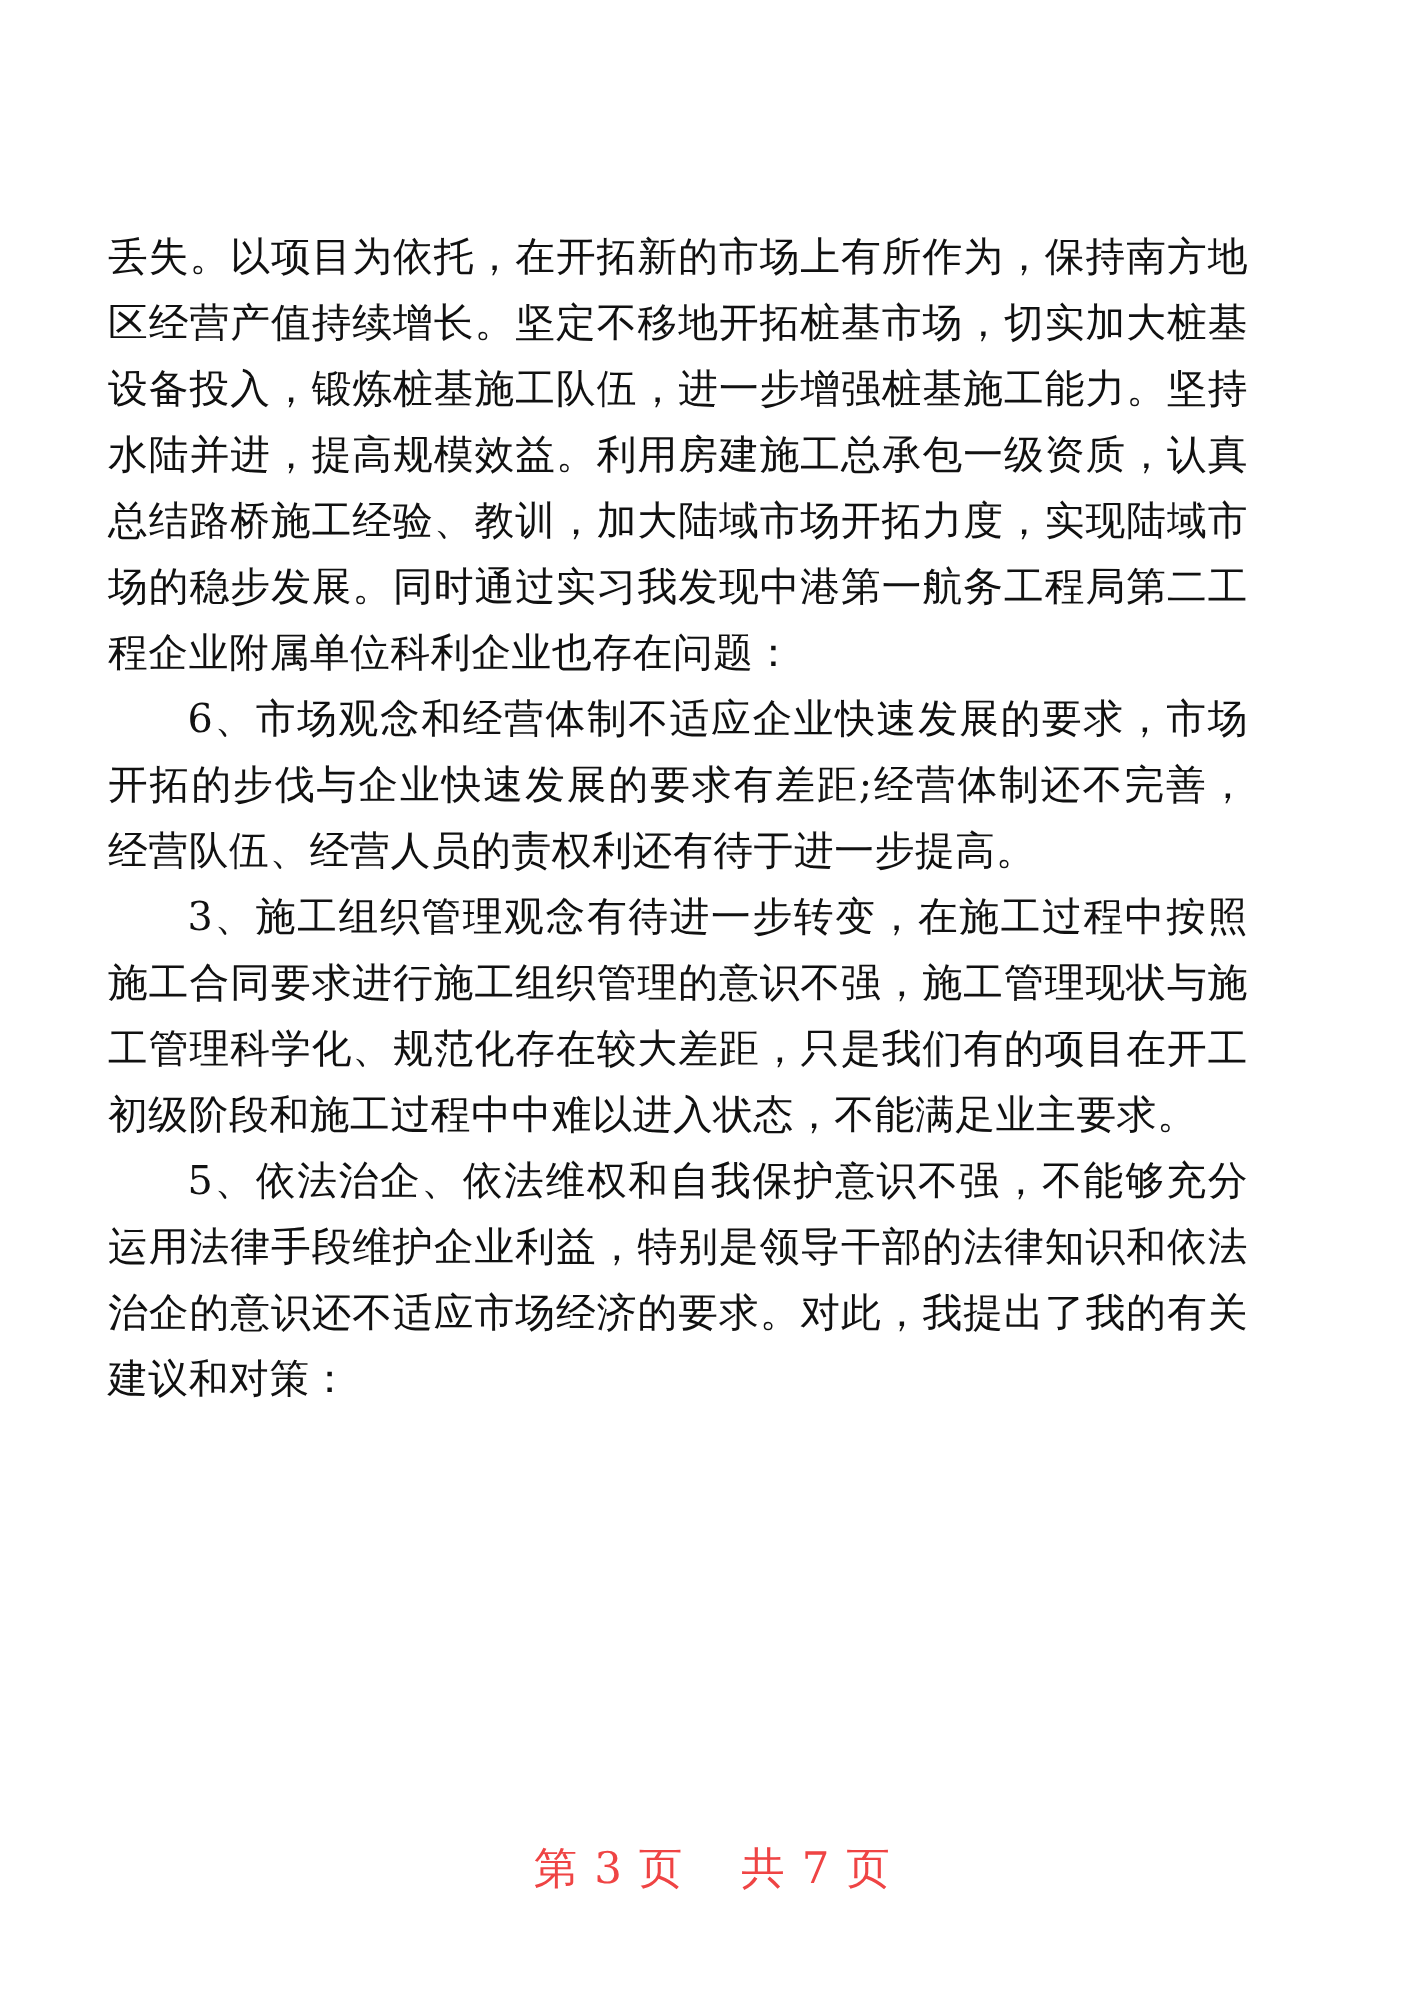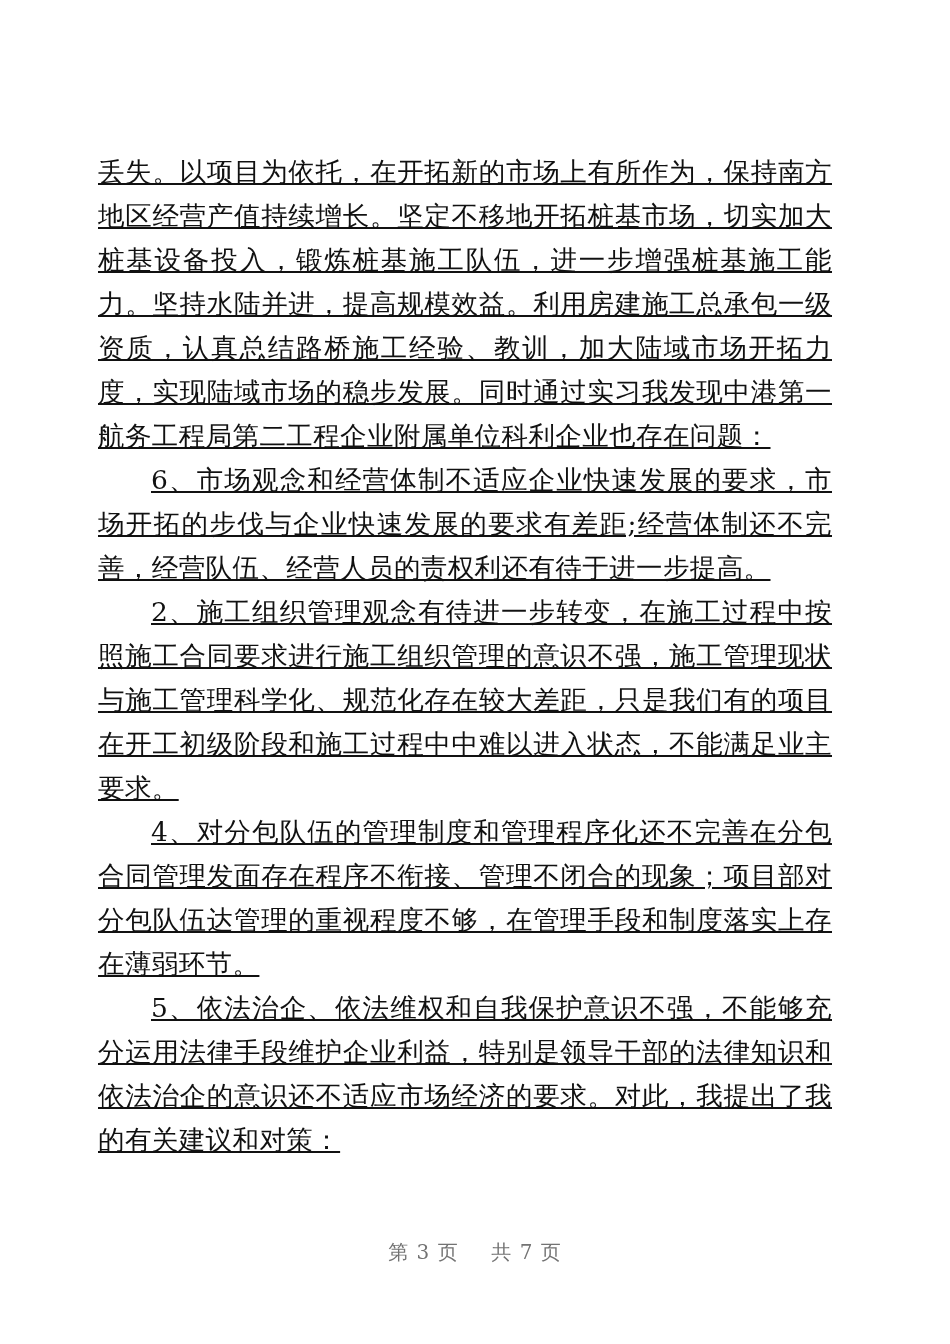--- a/index.html
+++ b/index.html
@@ -15,22 +15,21 @@
     position: relative;
     overflow: hidden;
   }
   .page {
     position: absolute;
     left: 0;
     top: 0;
     width: 950px;
     height: 1344px;
     box-sizing: border-box;
-    padding: 150px 118px 0 98px;
-    text-decoration: underline;
+    padding: 150px 118px 0 72px;
   }
   .doc-body {
     font-size: 26.5px;
     line-height: 44px;
     text-align: justify;
     text-justify: inter-ideograph;
     letter-spacing: 0.4px;
   }
   .para {
     margin: 0;
@@ -38,39 +37,38 @@
   }
   .para.indent {
     text-indent: 53px;
   }
   .footer {
     position: absolute;
     left: 0;
     right: 0;
     bottom: 78px;
     text-align: center;
-    font-size: 20px;
+    font-size: 29px;
     font-family: "DejaVu Serif", serif;
-    color: #737373;
+    color: #ef4444;
     letter-spacing: 1px;
   }
   .footer .sep {
     display: inline-block;
     width: 18px;
   }
 </style>
 </head>
 <body>
 
 <div class="page">
   <div class="doc-body">
     <p class="para">丢失。以项目为依托，在开拓新的市场上有所作为，保持南方地区经营产值持续增长。坚定不移地开拓桩基市场，切实加大桩基设备投入，锻炼桩基施工队伍，进一步增强桩基施工能力。坚持水陆并进，提高规模效益。利用房建施工总承包一级资质，认真总结路桥施工经验、教训，加大陆域市场开拓力度，实现陆域市场的稳步发展。同时通过实习我发现中港第一航务工程局第二工程企业附属单位科利企业也存在问题：</p>
     <p class="para indent">6、市场观念和经营体制不适应企业快速发展的要求，市场开拓的步伐与企业快速发展的要求有差距;经营体制还不完善，经营队伍、经营人员的责权利还有待于进一步提高。</p>
-    <p class="para indent">2、施工组织管理观念有待进一步转变，在施工过程中按照施工合同要求进行施工组织管理的意识不强，施工管理现状与施工管理科学化、规范化存在较大差距，只是我们有的项目在开工初级阶段和施工过程中中难以进入状态，不能满足业主要求。</p>
-    <p class="para indent">4、对分包队伍的管理制度和管理程序化还不完善在分包合同管理发面存在程序不衔接、管理不闭合的现象；项目部对分包队伍达管理的重视程度不够，在管理手段和制度落实上存在薄弱环节。</p>
+    <p class="para indent">3、施工组织管理观念有待进一步转变，在施工过程中按照施工合同要求进行施工组织管理的意识不强，施工管理现状与施工管理科学化、规范化存在较大差距，只是我们有的项目在开工初级阶段和施工过程中中难以进入状态，不能满足业主要求。</p>
     <p class="para indent">5、依法治企、依法维权和自我保护意识不强，不能够充分运用法律手段维护企业利益，特别是领导干部的法律知识和依法治企的意识还不适应市场经济的要求。对此，我提出了我的有关建议和对策：</p>
 
   </div>
 </div>
 
 <div class="footer">
   <span>第 3 页</span>
   <span class="sep"></span>
   <span>共 7 页</span>
 </div>

